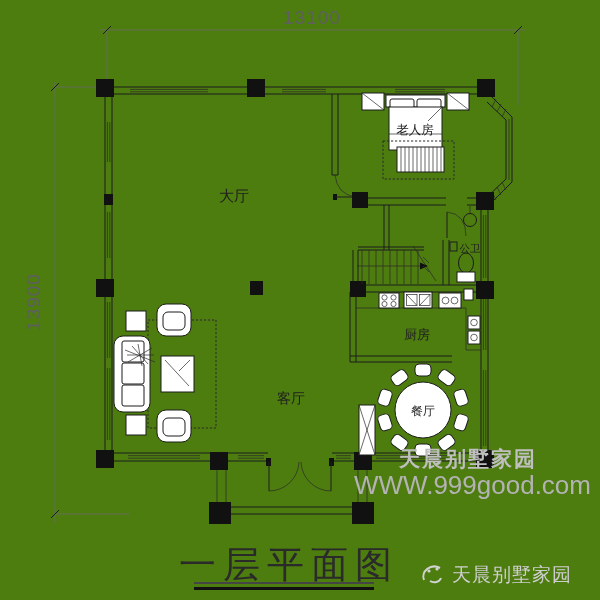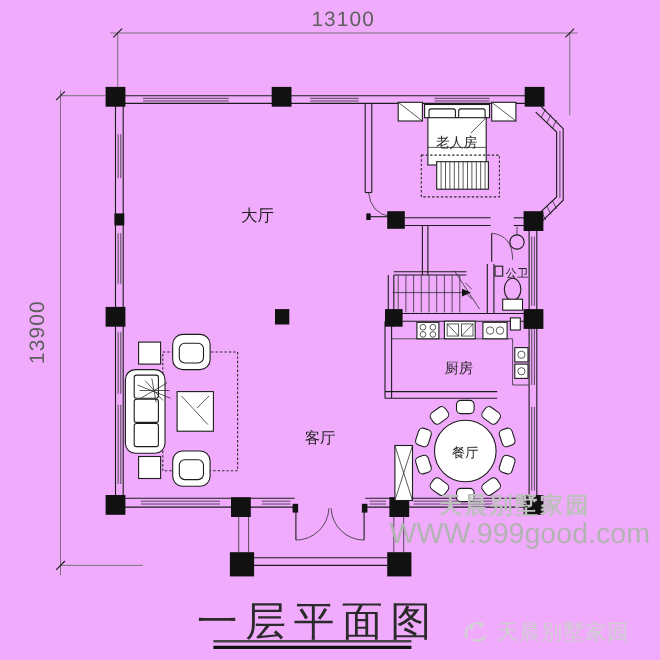--- a/index.html
+++ b/index.html
@@ -1,16 +1,16 @@
 <!DOCTYPE html>
 <html><head>
 <meta charset="utf-8">
 <style>
   html,body{margin:0;padding:0;background:#fff;}
-  .canvas{position:relative;width:600px;height:600px;background:#f0abfc;overflow:hidden;
+  .canvas{position:relative;width:600px;height:600px;background:#4d7c0f;overflow:hidden;
           font-family:"Liberation Sans",sans-serif;}
   svg{position:absolute;left:0;top:0;}
   .ln{stroke:#1c1c1c;stroke-width:1;fill:none;}
   .thin{stroke:#2a2a2a;stroke-width:.7;fill:none;}
   .dim{stroke:#6b6b6b;stroke-width:.8;fill:none;}
   .blk{fill:#111;stroke:none;}
   .wht{fill:#ffffff;stroke:#1c1c1c;stroke-width:1;}
   .dash{stroke:#2a2a2a;stroke-width:1;fill:none;stroke-dasharray:2.2,1.8;}
   text{font-family:"Liberation Serif",serif;fill:#1f1f1f;}
   .dimtxt{font-family:"Liberation Sans",sans-serif;font-size:19px;fill:#5f5f5f;letter-spacing:1px;}

